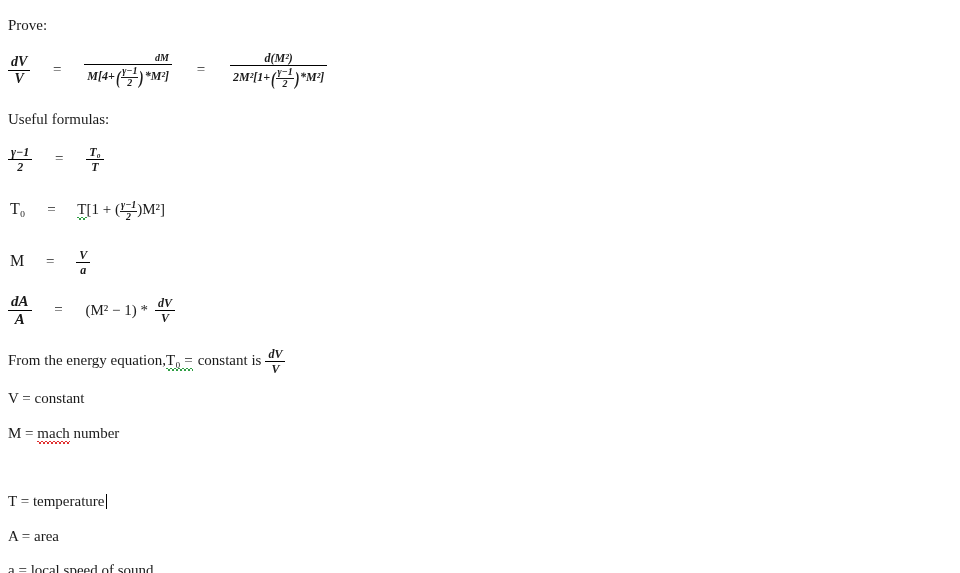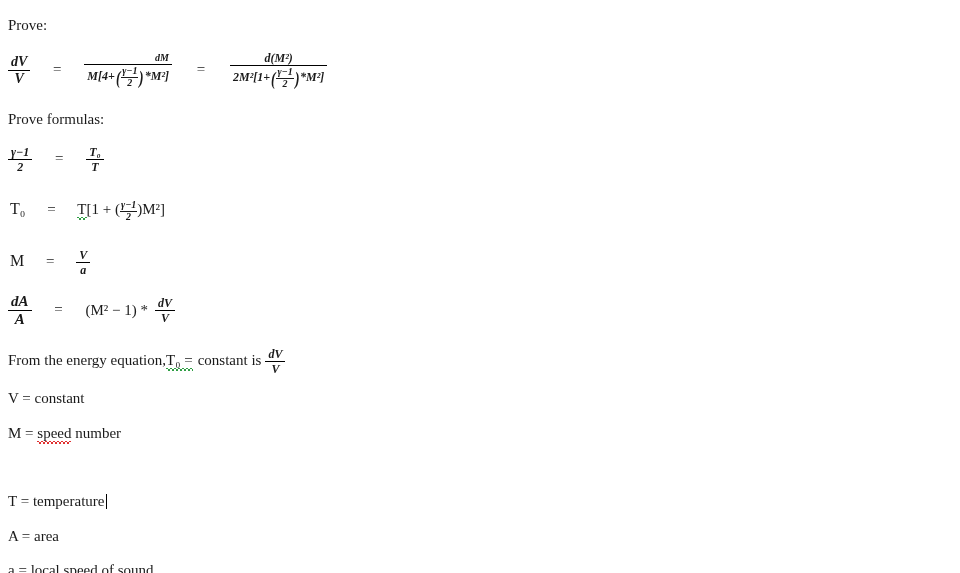--- a/index.html
+++ b/index.html
@@ -170,21 +170,21 @@
 
     
     <span class="frac" style="vertical-align:middle;">
       <span class="num mathi" style="font-size:12px;">d(M²)</span>
       <span class="den mathi" style="font-size:12px; white-space:nowrap;">
         <span>2M²[1+</span><span class="bigparen">(</span><span class="sfrac mathi"><span class="num">γ−1</span><span class="den">2</span></span><span class="bigparen">)</span><span>*M²]</span>
       </span>
     </span>
   </div>
 
-  <div class="line txt" style="left:8px; top:96px;">Prove formulas:</div>
+  <div class="line txt" style="left:8px; top:96px;">Useful formulas:</div>
 
   <div class="line" style="left:8px; top:130px;">
     <span class="frac mathi" style="font-size:12px;">
       <span class="num">γ−1</span>
       <span class="den">2</span>
     </span>
     <span class="eq" style="display:inline-block; width:46px; text-align:center;">=</span>
     <span class="frac mathi" style="font-size:12px;">
       <span class="num">T₀</span>
       <span class="den">T</span>
@@ -225,21 +225,21 @@
 
   <div class="line txt" style="left:8px; top:375px;">
     <span>V</span>
     <span>=</span>
     <span>constant</span>
   </div>
 
   <div class="line txt" style="left:8px; top:410px;">
     <span>M</span>
     <span>=</span>
-    <span class="squiggle-red">speed</span><span> number</span>
+    <span class="squiggle-red">mach</span><span> number</span>
   </div>
 
 
   <div class="line txt" style="left:8px; top:478px;">
     <span>T</span>
     <span>=</span>
     <span>temperature</span><span class="caret"></span>
   </div>
 
   <div class="line txt" style="left:8px; top:513px;">

